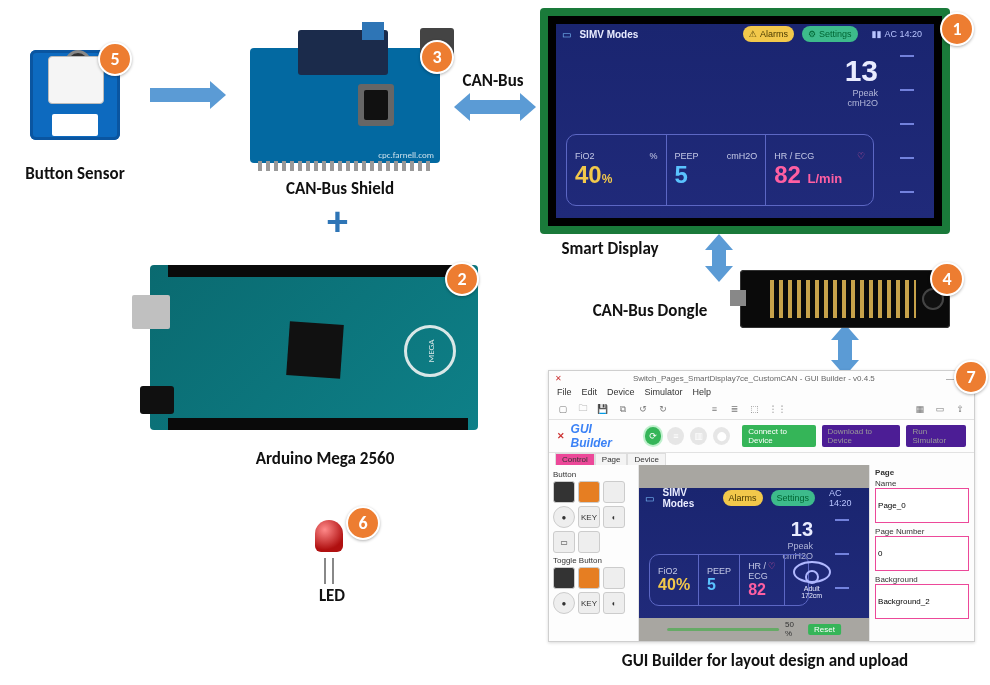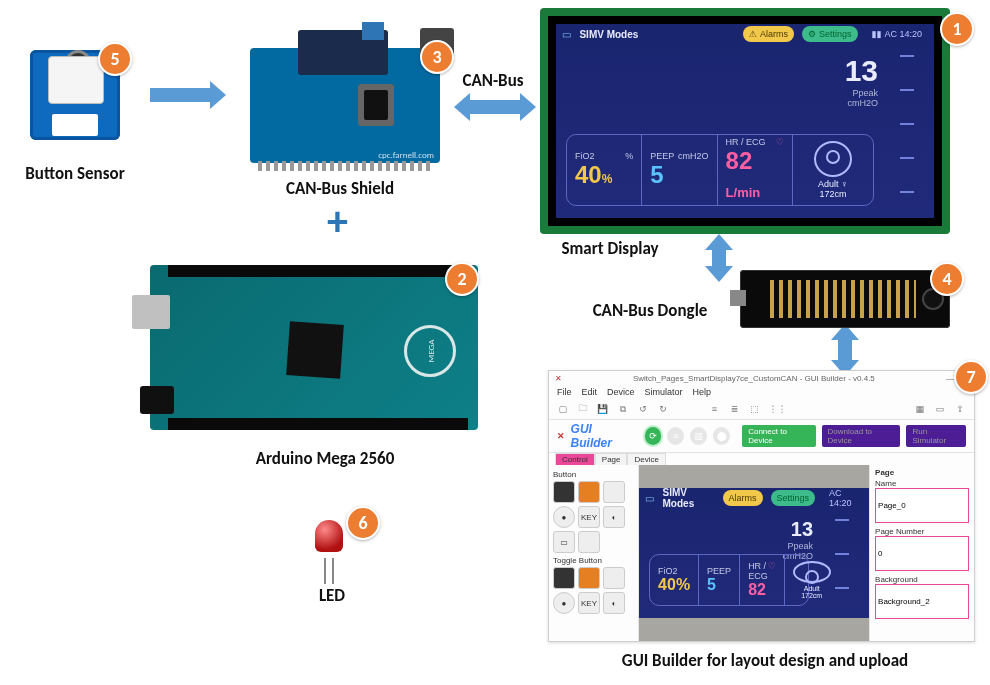--- a/index.html
+++ b/index.html
@@ -523,24 +523,20 @@
               <span>cmH2O</span>
             </div>
           <div class="v" style="color:#5ac3ff;">5</div>
         </div>
         <div class="cell">
           <div class="t">
               <span>HR / ECG</span>
               <span style="color:#ff5fa2;">♡</span>
             </div>
           <div class="v" style="color:#ff5fa2;"><span>82</span> <span style="font-size:13px;">L/min</span></div>
-        </div>
-        <div class="cell" style="text-align:center;">
-          <div class="avatar"></div>
-          <div style="font-size:9px;"><span>Adult</span> ♀<br><span>172cm</span></div>
         </div>
       </div>
       <div class="sidebar">
         <span></span>
         <span></span>
         <span></span>
         <span></span>
         <span></span>
         <span>Menu</span>
         <span style="color:#f2c84b;">▣</span>
@@ -675,20 +671,25 @@
         <div class="sidebar">
             <span></span>
             <span></span>
             <span></span>
             <span></span>
             <span></span>
             <span>Menu</span>
             <span style="color:#f2c84b;">▣</span>
           </div>
       </div>
+      <div class="zoombar">
+        <div class="line"></div>
+        <span>50 %</span>
+        <span class="reset">Reset</span>
+      </div>
     </div>
 
     <div class="props">
       <div class="h">Page</div>
       <div class="fld">
         <div>Name</div>
         <input value="Page_0" style="">
       </div>
       <div class="fld">
         <div>Page Number</div>

